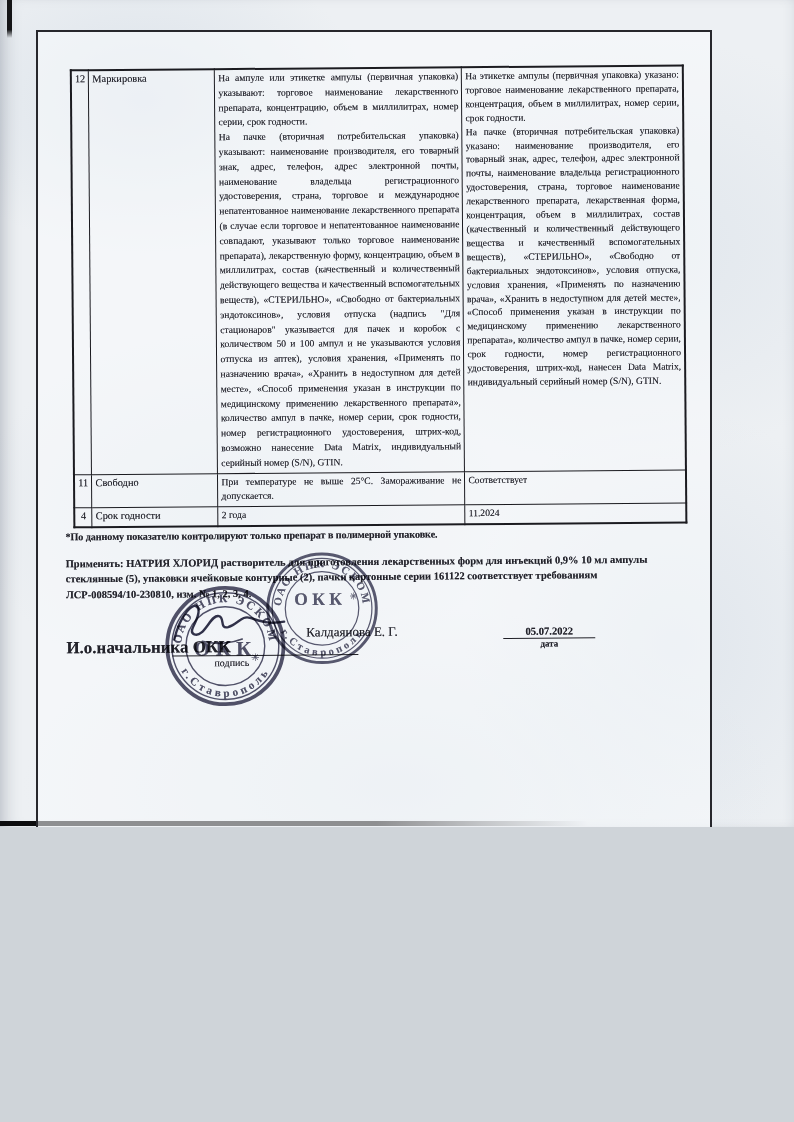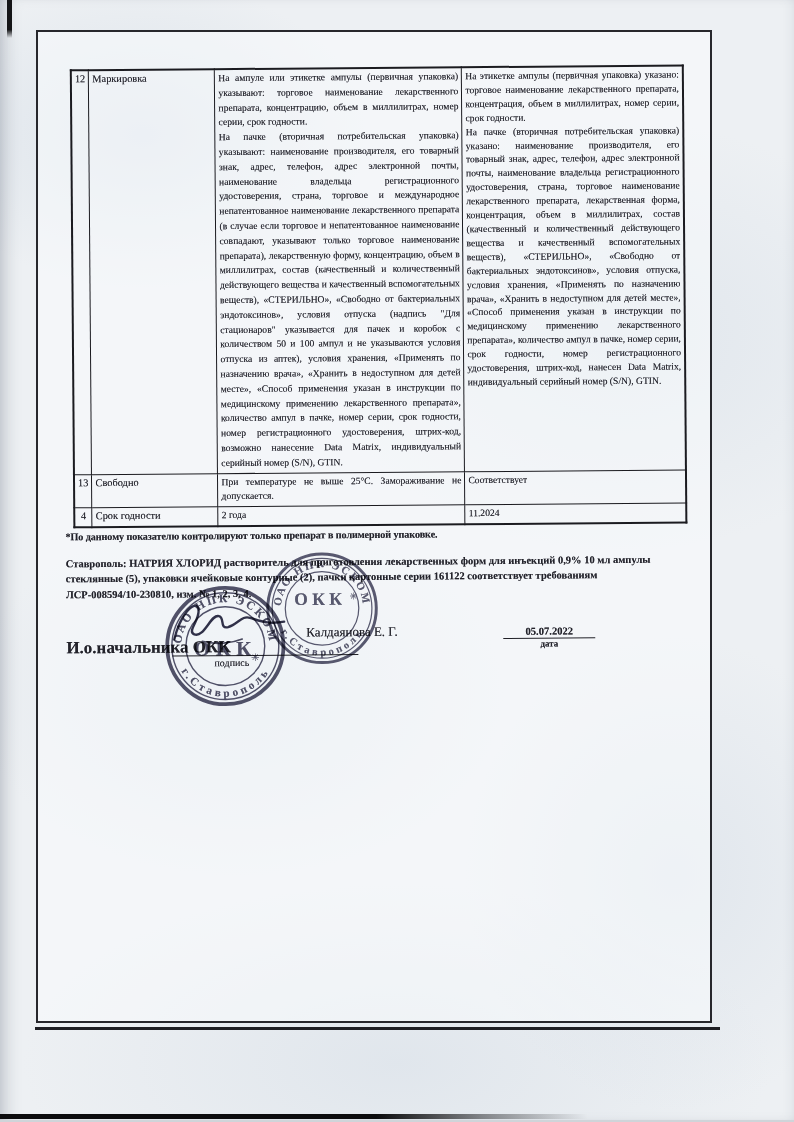--- a/index.html
+++ b/index.html
@@ -1,18 +1,18 @@
 <!DOCTYPE html>
 <html><head>
 <meta charset="utf-8">
 <style>
   html,body { margin:0; padding:0; background:#cfd4d9; }
   .scan-page {
     position:relative;
-    width:794px; height:1120px;
+    width:794px; height:827px;
     margin:0 auto;
     background-color:#edf0f3;
     background-image:
       radial-gradient(ellipse 320px 220px at 18% 12%, rgba(198,210,223,.45), transparent 70%),
       radial-gradient(ellipse 420px 300px at 78% 30%, rgba(203,214,226,.38), transparent 72%),
       radial-gradient(ellipse 380px 260px at 30% 62%, rgba(206,216,228,.40), transparent 70%),
       radial-gradient(ellipse 300px 340px at 85% 78%, rgba(201,212,225,.35), transparent 70%),
       radial-gradient(ellipse 500px 240px at 50% 95%, rgba(205,215,226,.40), transparent 75%);
     box-shadow: inset 14px 0 20px -14px rgba(55,65,85,.40), inset -8px 0 16px -12px rgba(55,65,85,.18);
     overflow:hidden;
@@ -89,21 +89,21 @@
             <td class="req-cell">
               <p>На ампуле или этикетке ампулы (первичная упаковка) указывают: торговое наименование лекарственного препарата, концентрацию, объем в миллилитрах, номер серии, срок годности.</p>
               <p>На пачке (вторичная потребительская упаковка) указывают: наименование производителя, его товарный знак, адрес, телефон, адрес электронной почты, наименование владельца регистрационного удостоверения, страна, торговое и международное непатентованное наименование лекарственного препарата (в случае если торговое и непатентованное наименование совпадают, указывают только торговое наименование препарата), лекарственную форму, концентрацию, объем в миллилитрах, состав (качественный и количественный действующего вещества и качественный вспомогательных веществ), «СТЕРИЛЬНО», «Свободно от бактериальных эндотоксинов», условия отпуска (надпись "Для стационаров" указывается для пачек и коробок с количеством 50 и 100 ампул и не указываются условия отпуска из аптек), условия хранения, «Применять по назначению врача», «Хранить в недоступном для детей месте», «Способ применения указан в инструкции по медицинскому применению лекарственного препарата», количество ампул в пачке, номер серии, срок годности, номер регистрационного удостоверения, штрих-код, возможно нанесение Data Matrix, индивидуальный серийный номер (S/N), GTIN.</p>
             </td>
             <td class="res-cell">
               <p>На этикетке ампулы (первичная упаковка) указано: торговое наименование лекарственного препарата, концентрация, объем в миллилитрах, номер серии, срок годности.</p>
               <p>На пачке (вторичная потребительская упаковка) указано: наименование производителя, его товарный знак, адрес, телефон, адрес электронной почты, наименование владельца регистрационного удостоверения, страна, торговое наименование лекарственного препарата, лекарственная форма, концентрация, объем в миллилитрах, состав (качественный и количественный действующего вещества и качественный вспомогательных веществ), «СТЕРИЛЬНО», «Свободно от бактериальных эндотоксинов», условия отпуска, условия хранения, «Применять по назначению врача», «Хранить в недоступном для детей месте», «Способ применения указан в инструкции по медицинскому применению лекарственного препарата», количество ампул в пачке, номер серии, срок годности, номер регистрационного удостоверения, штрих-код, нанесен Data Matrix, индивидуальный серийный номер (S/N), GTIN.</p>
             </td>
           </tr>
           <tr>
-            <td class="num-cell">13</td>
+            <td class="num-cell">11</td>
             <td class="name-cell">Свободно</td>
             <td class="req-cell">
               <p>При температуре не выше 25°С. Замораживание не допускается.</p>
             </td>
             <td class="res-cell">
               <p>Соответствует</p>
             </td>
           </tr>
           <tr>
             <td class="num-cell">4</td>
@@ -114,21 +114,21 @@
             <td class="res-cell">
               <p>11.2024</p>
             </td>
           </tr>
         </tbody>
       </table>
 
       <div class="footnote">*По данному показателю контролируют только препарат в полимерной упаковке.</div>
 
       <div class="conclusion">
-        <span>Ставрополь:</span>
+        <span>Применять:</span>
         <span>НАТРИЯ ХЛОРИД растворитель для приготовления лекарственных форм для инъекций 0,9% 10 мл ампулы стеклянные (5), упаковки ячейковые контурные (2), пачки картонные серии 161122 соответствует требованиям ЛСР-008594/10-230810, изм. № 1, 2, 3, 4.</span>
       </div>
 
       <div class="approval">
         <div class="role">И.о.начальника ОКК</div>
         <div class="sig-line"></div>
         <div class="sig-caption">подпись</div>
         <div class="approver-name">Калдаянова Е. Г.</div>
         <div class="date-block">
           <div class="date-value">05.07.2022</div>

